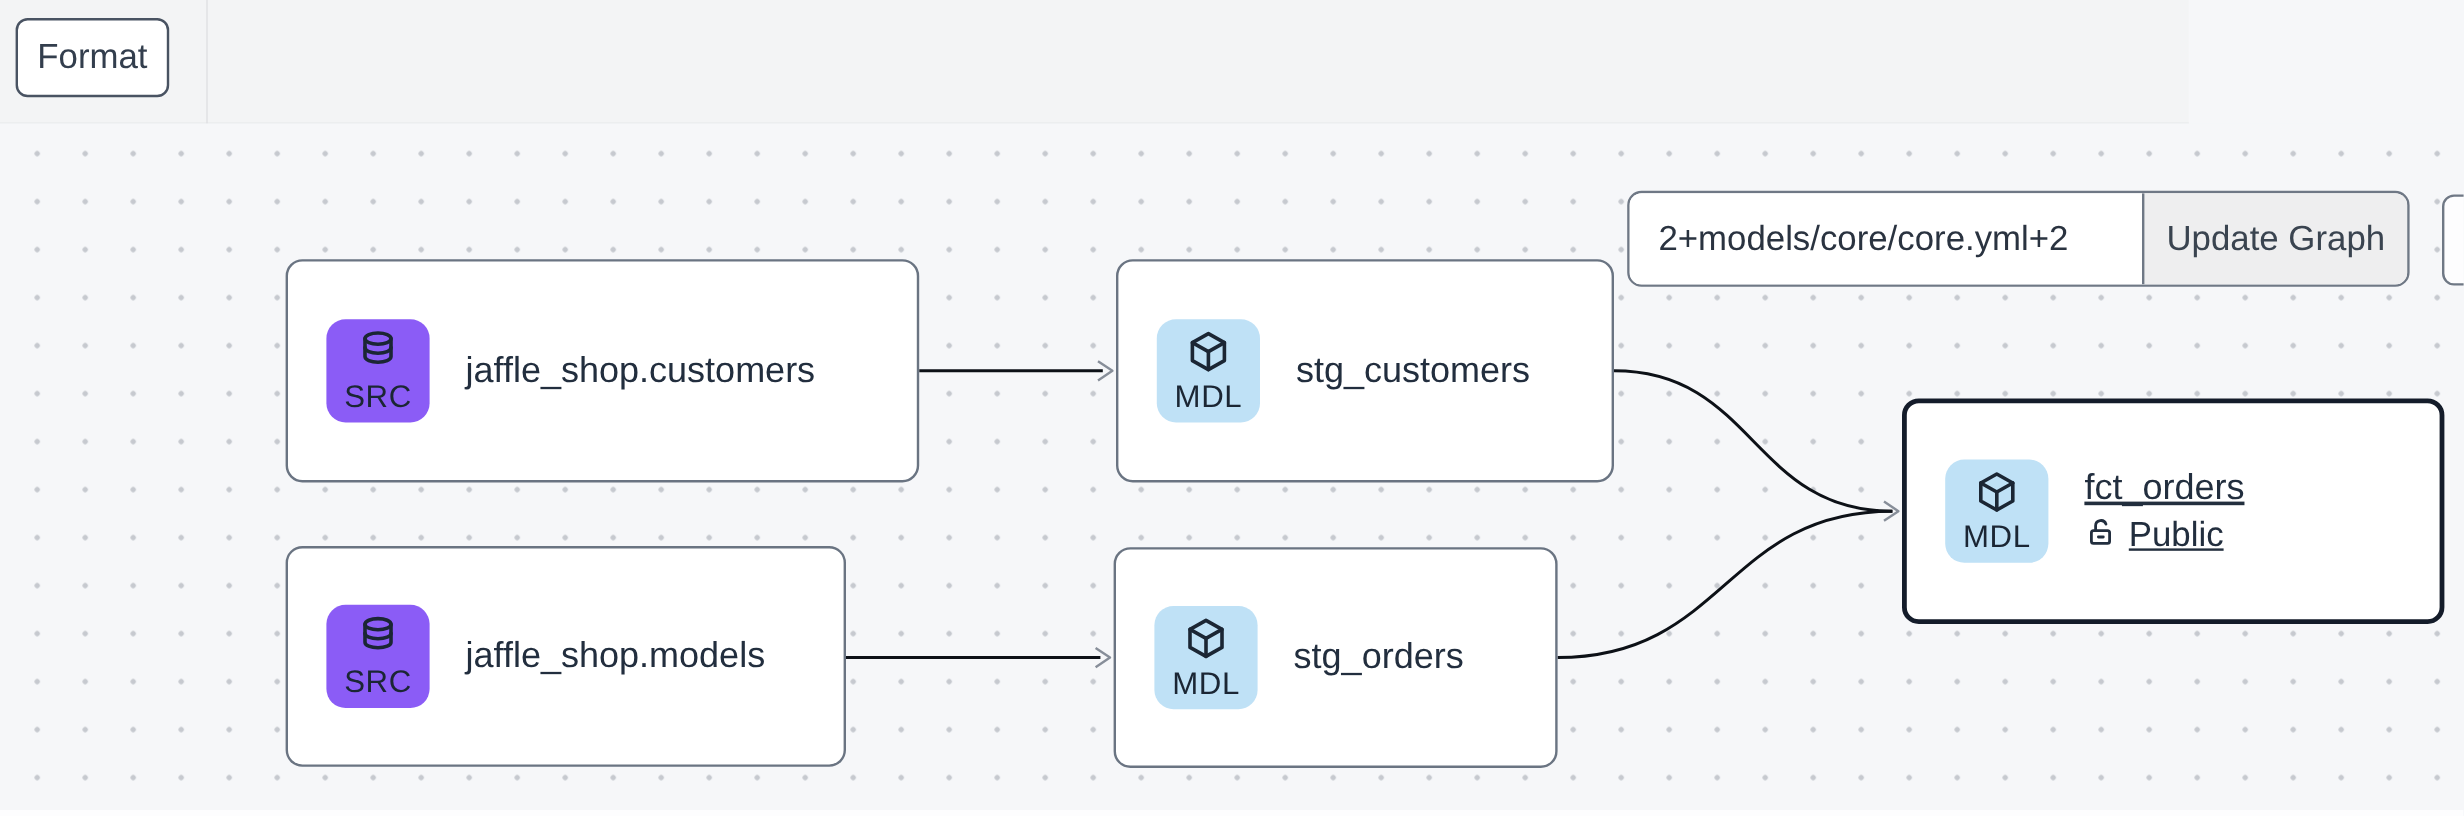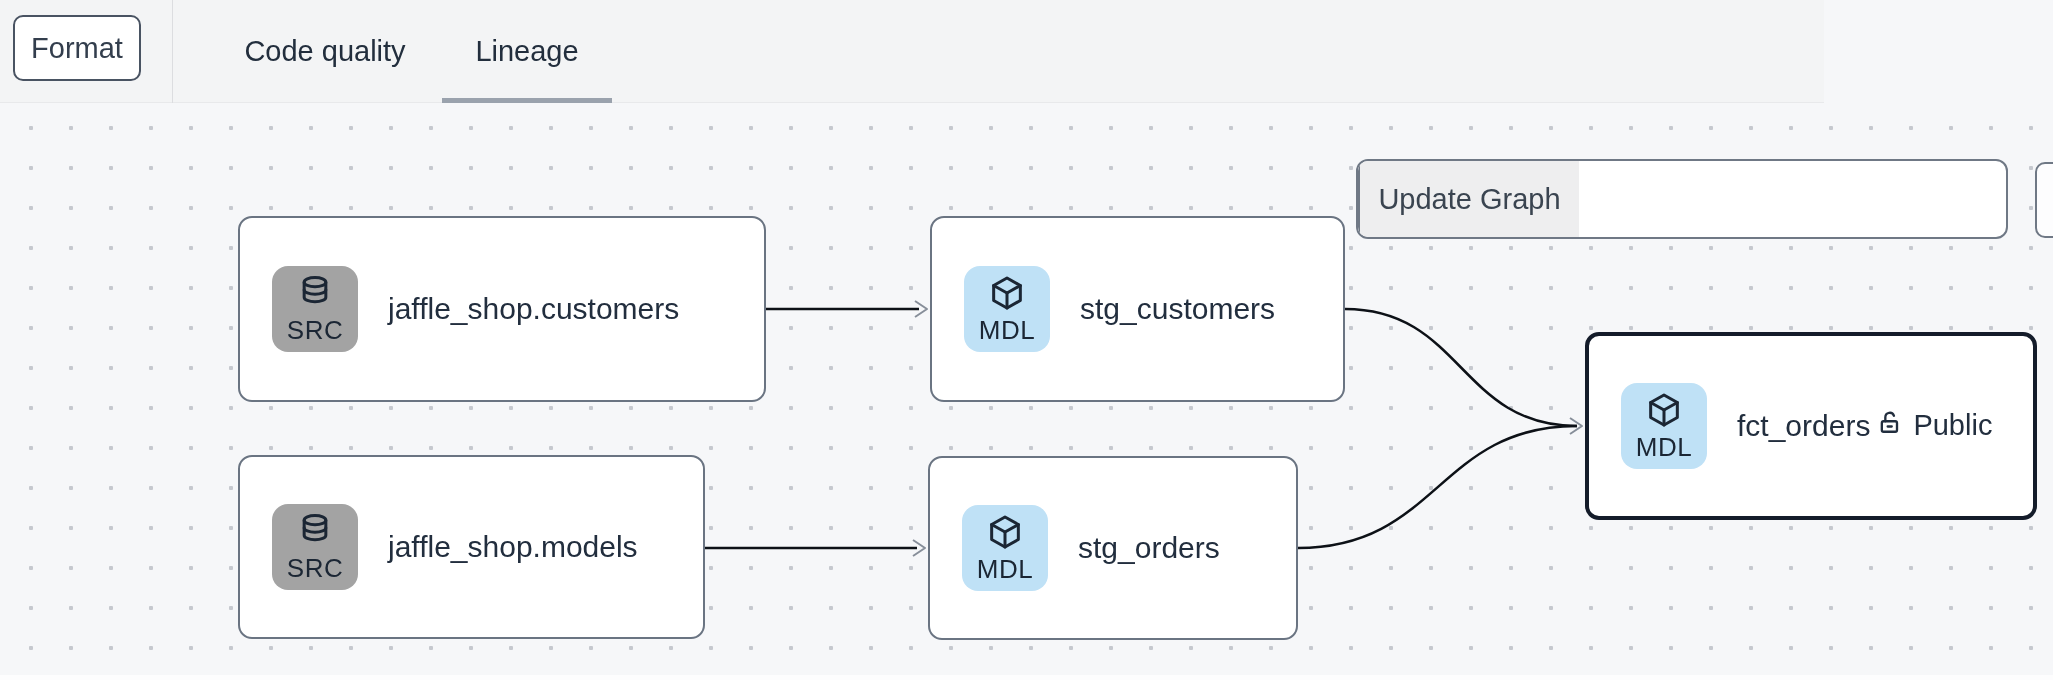--- a/index.html
+++ b/index.html
@@ -72,26 +72,26 @@
     display: flex; align-items: center;
     cursor: pointer;
   }
   .node.selected { border: 4px solid #141c2a; }
   .node-icon {
     width: 86px; height: 86px; border-radius: 16px;
     margin-left: 32px; margin-right: 30px; flex: none;
     display: flex; flex-direction: column; align-items: center; justify-content: center;
     gap: 2px;
   }
-  .node-icon.src { background: #a3a3a3; }
+  .node-icon.src { background: #8b5cf6; }
   .node-icon.mdl { background: #bfe1f6; }
   .node-icon svg { width: 40px; height: 40px; stroke: #1b2634; fill: none; stroke-width: 1.8; stroke-linecap: round; stroke-linejoin: round; }
   .badge-label { font-size: 26px; color: #1b2634; letter-spacing: 0.5px; }
   .node-label { font-size: 30px; color: #222e3e; white-space: nowrap; }
-  .node-text-col { display: flex; flex-direction: row; justify-content: center; gap: 6px; }
+  .node-text-col { display: flex; flex-direction: column; justify-content: center; gap: 6px; text-decoration: underline; }
   .access-row { display: flex; align-items: flex-start; gap: 9px; }
   .access-row svg { width: 28px; height: 28px; stroke: #222e3e; fill: none; stroke-width: 2; stroke-linecap: round; stroke-linejoin: round; }
   .access-label { font-size: 29px; color: #222e3e; }
 
   
   .selector-group {
     position: absolute; left: 1356px; top: 159px; width: 652px; height: 80px;
     border: 2px solid #6f7885; border-radius: 12px;
     display: flex; overflow: hidden; background: #ffffff;
   }
@@ -114,27 +114,20 @@
     background: #fdfdfe; border: 2px solid #6f7885; border-radius: 10px;
     cursor: pointer;
   }
 </style>
 </head>
 <body>
 
 <div class="header">
   <button class="format-btn">Format</button>
   <div class="header-divider"></div>
-  <div class="tab tab-code-quality">
-    <span>Code quality</span>
-  </div>
-  <div class="tab tab-lineage">
-    <span>Lineage</span>
-    <div class="tab-underline"></div>
-  </div>
 </div>
 
 <div class="canvas"></div>
 
 <svg class="edges" viewBox="0 0 2053 680">
   <path class="edge-path" d="M766,309 H919"></path>
   <path class="edge-arrow" d="M915 301 L927 309 L915 317"></path>
   <path class="edge-path" d="M705,548 H917"></path>
   <path class="edge-arrow" d="M913 540 L925 548 L913 556"></path>
   <path class="edge-path" d="M1345,309 C1462,309 1460,426 1577,426"></path>
@@ -206,17 +199,18 @@
         <rect x="5" y="10.5" width="13" height="9" rx="1.5"></rect>
         <path d="M8,10.5 V7 a3.8,3.8 0 0 1 7.4,-1.2"></path>
         <path d="M10,15 h3.5"></path>
       </svg>
       <span class="access-label">Public</span>
     </div>
   </div>
 </div>
 
 <div class="selector-group">
+  <input class="selector-input" type="text" value="2+models/core/core.yml+2" style="">
   <button class="update-graph-btn">Update Graph</button>
 </div>
 <button class="partial-btn"></button>
 
 <div class="bottom-strip"></div>
 
 </body></html>

